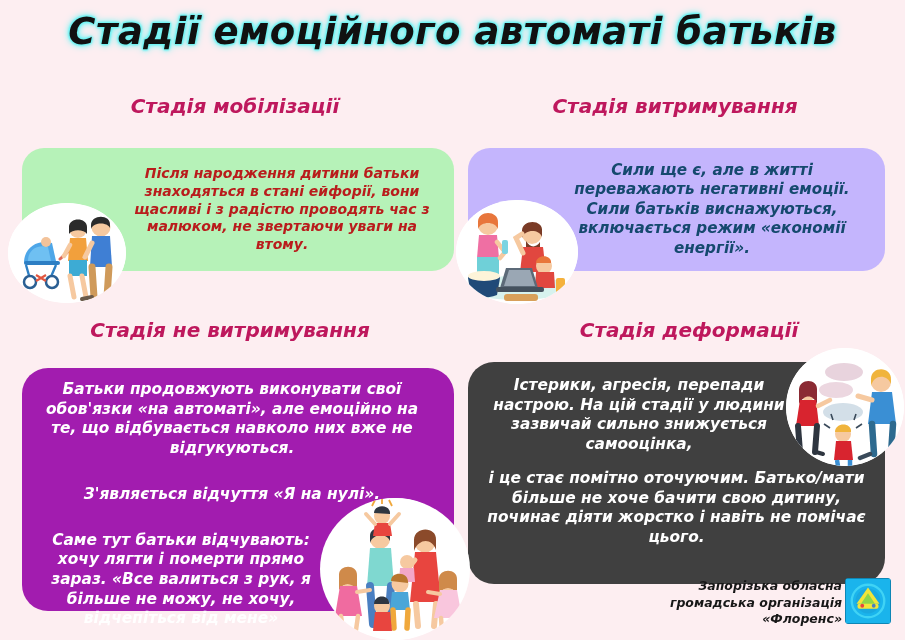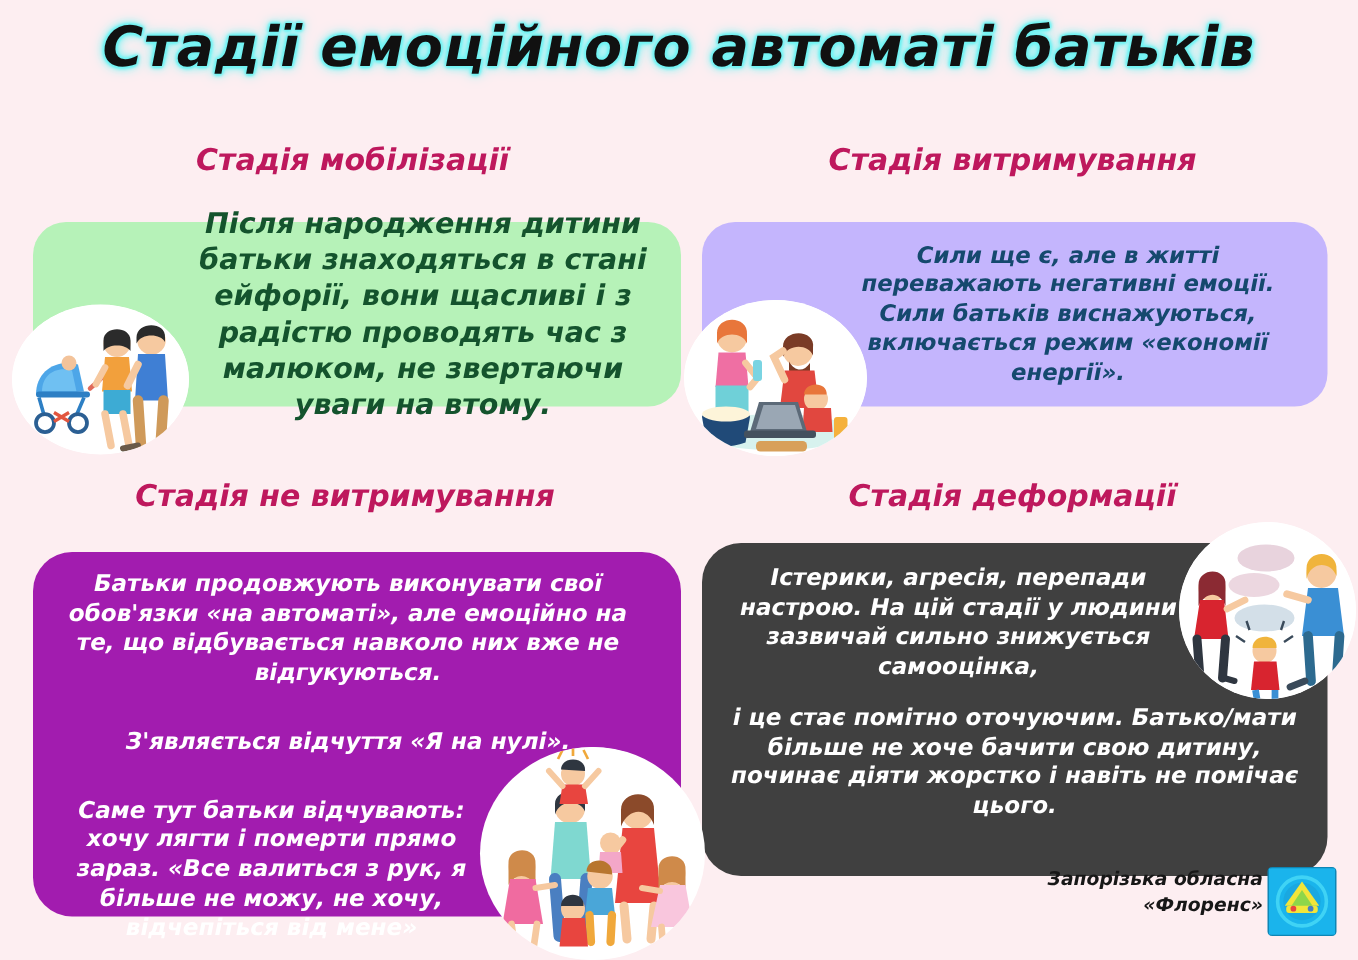--- a/index.html
+++ b/index.html
@@ -31,41 +31,41 @@
   .sec-head{
     position:absolute;
     font-family:"DejaVu Sans", sans-serif;
     font-style:italic; font-weight:bold;
     font-size:20px; color:#be185d;
     text-align:center; white-space:nowrap;
   }
   #head-1 { top:94px;  left:20px;  width:430px; }
   #head-2 { top:94px;  left:460px; width:430px; }
   #head-3 { top:318px; left:10px;  width:440px; }
-  #head-4 { top:318px; left:460px; width:430px; }
+  #head-4 { top:318px; left:474px; width:430px; }
 
   
   .card{
     position:absolute;
     border-radius:22px;
     display:flex; align-items:center; justify-content:flex-end;
   }
   .card .txt{
     font-family:"DejaVu Sans", sans-serif;
     font-style:italic; font-weight:bold;
     text-align:center;
     line-height:1.28;
   }
 
   #card-green{
     left:22px; top:148px; width:432px; height:123px;
     background:#b6f2b8;
   }
   #card-green .txt{
-    color:#14532d; font-size:19px;
+    color:#b91c1c; font-size:14px;
     width:330px; padding-right:14px;
   }
 
   #card-yellow{
     left:468px; top:148px; width:417px; height:123px;
     background:#c4b5fd;
   }
   #card-yellow .txt{
     color:#15496e; font-size:15.2px;
     width:330px; padding-right:16px;
@@ -298,20 +298,21 @@
       <circle cx="57" cy="86" r="8" fill="#f6c9a0"></circle>
       <path d="M49 84 C49 74 66 74 65 84 Z" fill="#f0b43c"></path>
       <path d="M50 93 L65 93 L67 112 L48 112 Z" fill="#d8242f"></path>
       <path d="M51 112 L52 118 M64 112 L64 118" stroke="#3a8fd4" stroke-width="4.5"></path>
       <path d="M44 80 L38 76 M70 80 L76 76 M47 72 L45 66 M68 72 L70 66" stroke="#3a4a5a" stroke-width="1.6"></path>
     </svg>
   </div>
 
   <div class="footer">
     <div>Запорізька обласна</div>
+    <div>громадська організація</div>
     <div>«Флоренс»</div>
   </div>
 
   <div class="logo">
     <svg viewBox="0 0 46 46" width="46" height="46">
       <rect width="46" height="46" fill="#1ab4ec"></rect>
       <circle cx="23" cy="23" r="17" fill="none" stroke="#3fd3f5" stroke-width="2.5"></circle>
       <circle cx="23" cy="23" r="13" fill="#1aa8e0"></circle>
       <path d="M11 26 L23 9 L35 26 Z" fill="#f2e53a"></path>
       <path d="M15 27 L23 15 L31 27 Z" fill="#8ed64a"></path>

